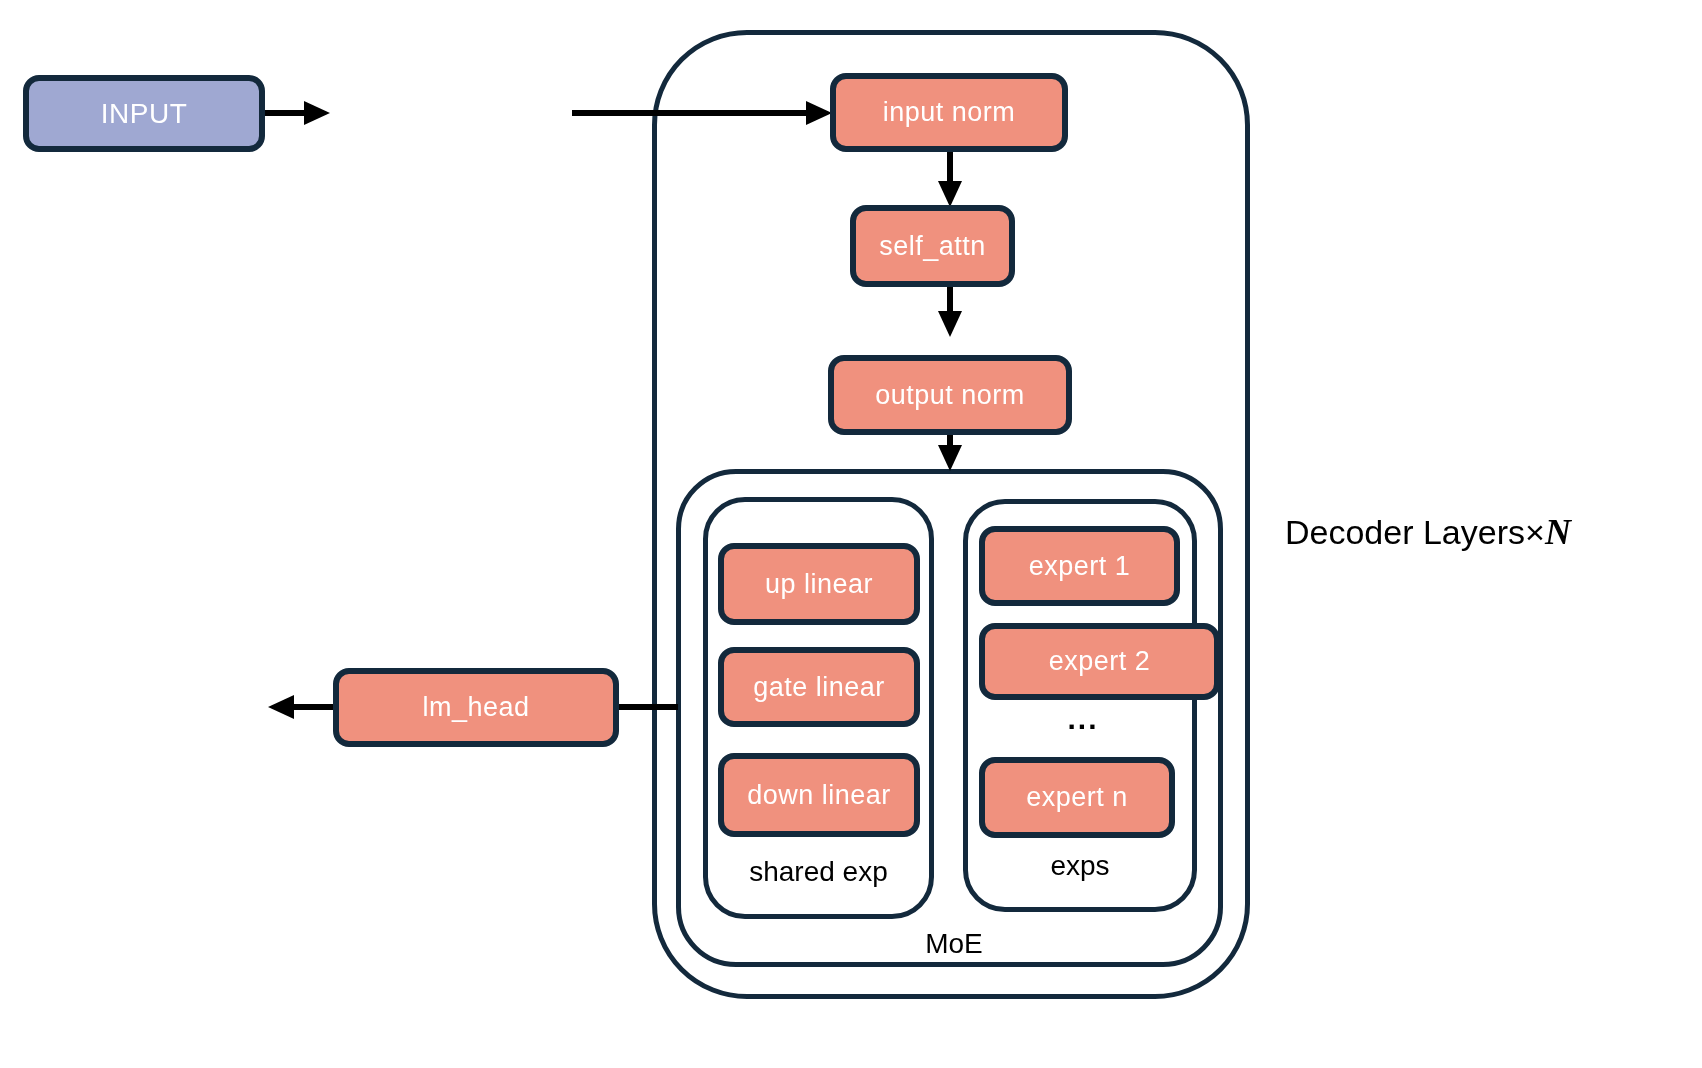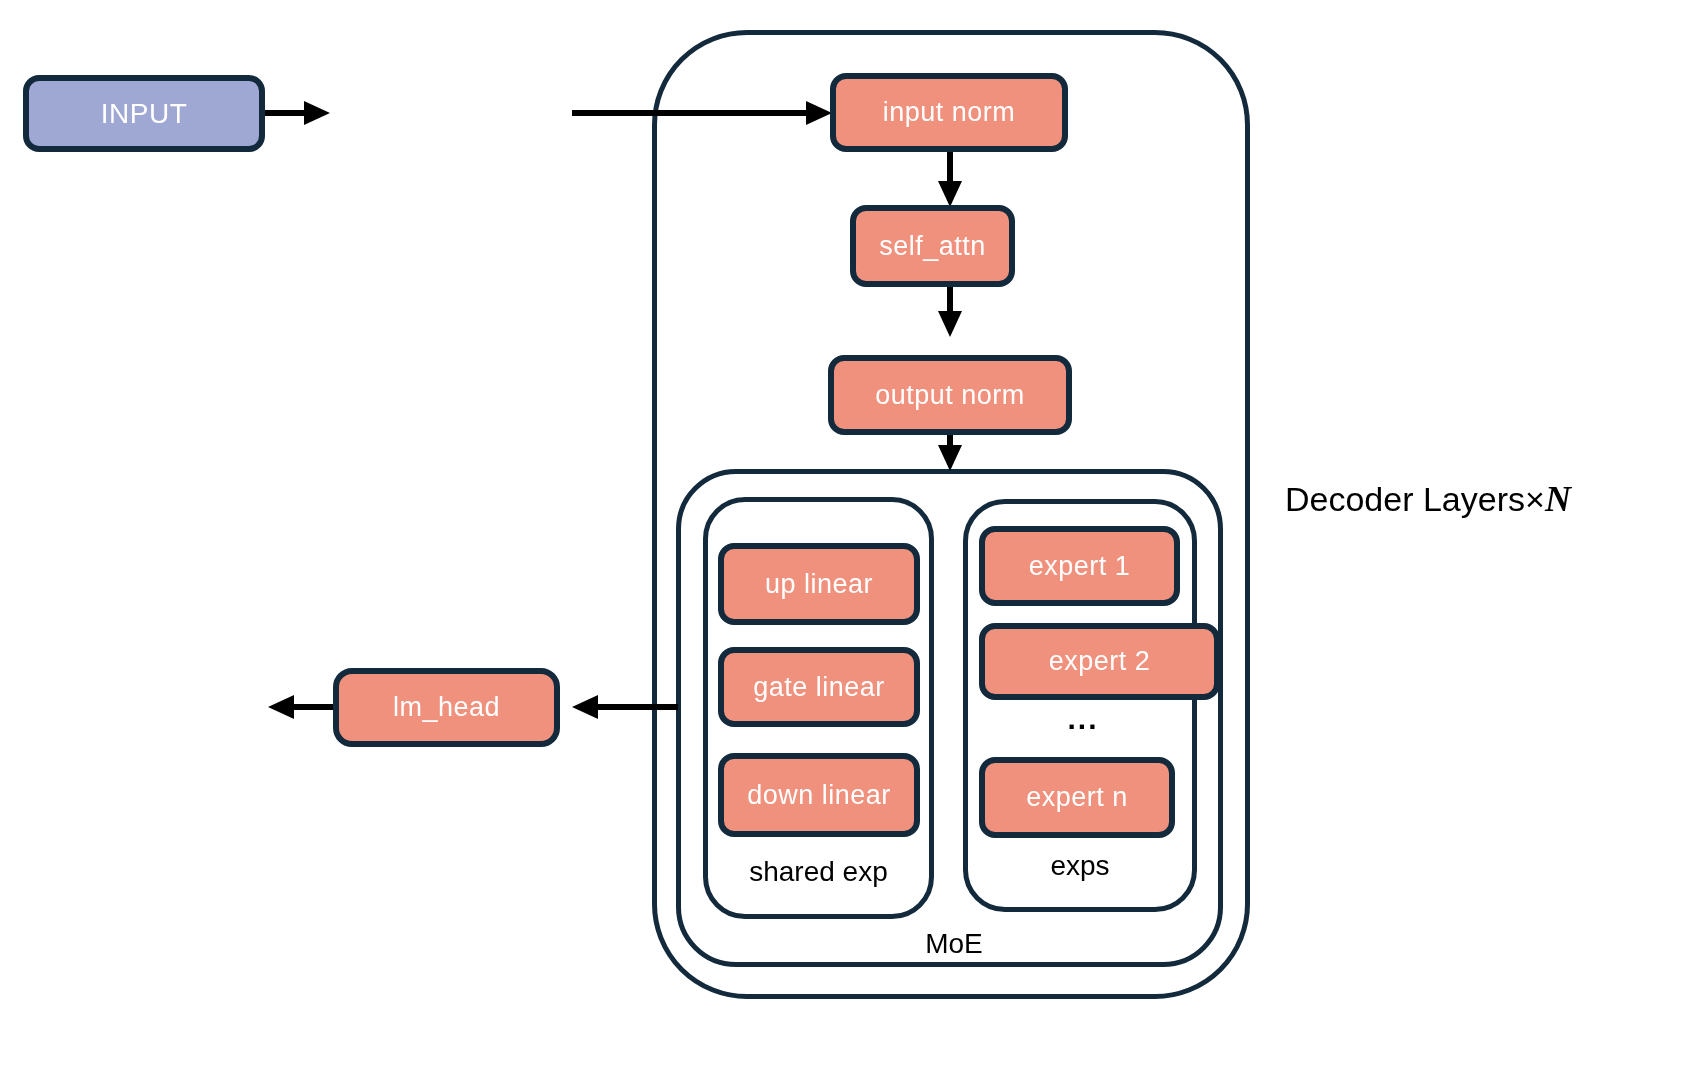--- a/index.html
+++ b/index.html
@@ -51,20 +51,21 @@
     font-size:30px;
     font-weight:bold;
     text-align:center;
     letter-spacing:2px;
   }
   .decoder-title{
     position:absolute;
     color:var(--label-text);
     font-size:34px;
     white-space:nowrap;
+    margin-top:33px;
   }
   .decoder-title .math-n{
     font-family:"Liberation Serif",serif;
     font-style:italic;
     font-weight:bold;
     font-size:36px;
   }
   svg.arrows{
     position:absolute;left:0;top:0;
     pointer-events:none;
@@ -159,21 +160,21 @@
 
   <div class="node block" style="left:979px;top:757px;width:196px;height:81px;">
     <span>expert n</span>
   </div>
 
   <div class="plain-label" style="left:963px;top:850px;width:234px;">exps</div>
 
   <div class="plain-label" style="left:854px;top:928px;width:200px;">MoE</div>
 
 
-  <div class="node block" style="left:333px;top:668px;width:227px;height:79px;border-radius:19px;">
+  <div class="node block" style="left:333px;top:668px;width:286px;height:79px;">
     <span>lm_head</span>
   </div>
 
   <div class="decoder-title" style="left:1285px;top:478px;">
     <span>Decoder Layers</span><span>×</span><span class="math-n">N</span>
   </div>
 
 </div>
 
 </body></html>

